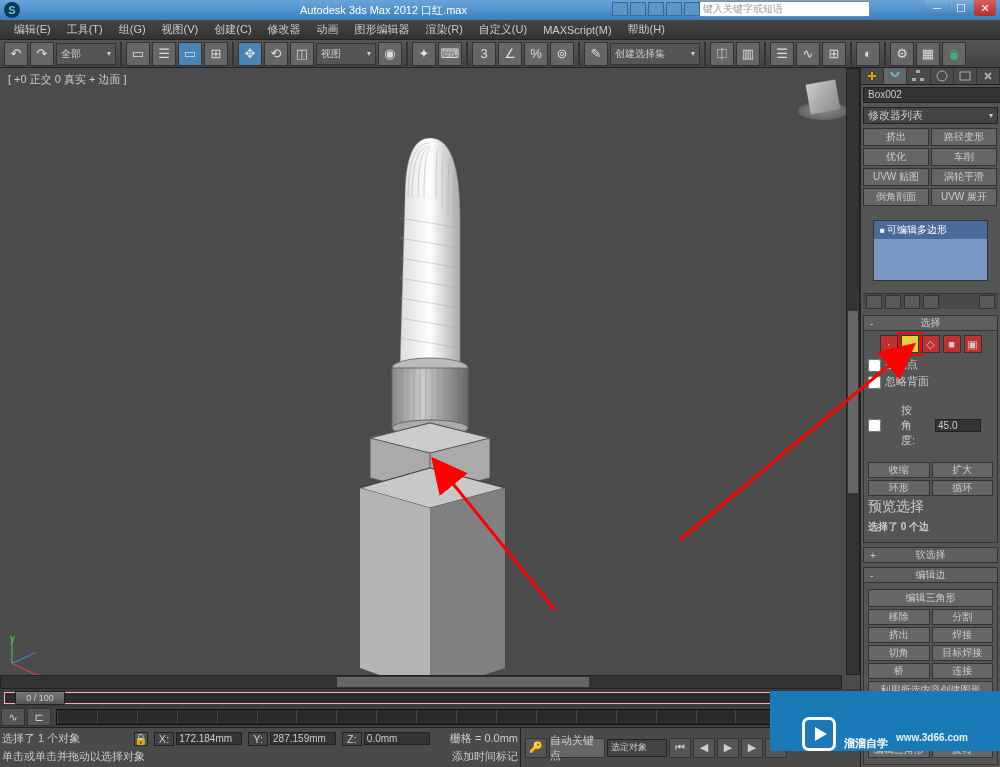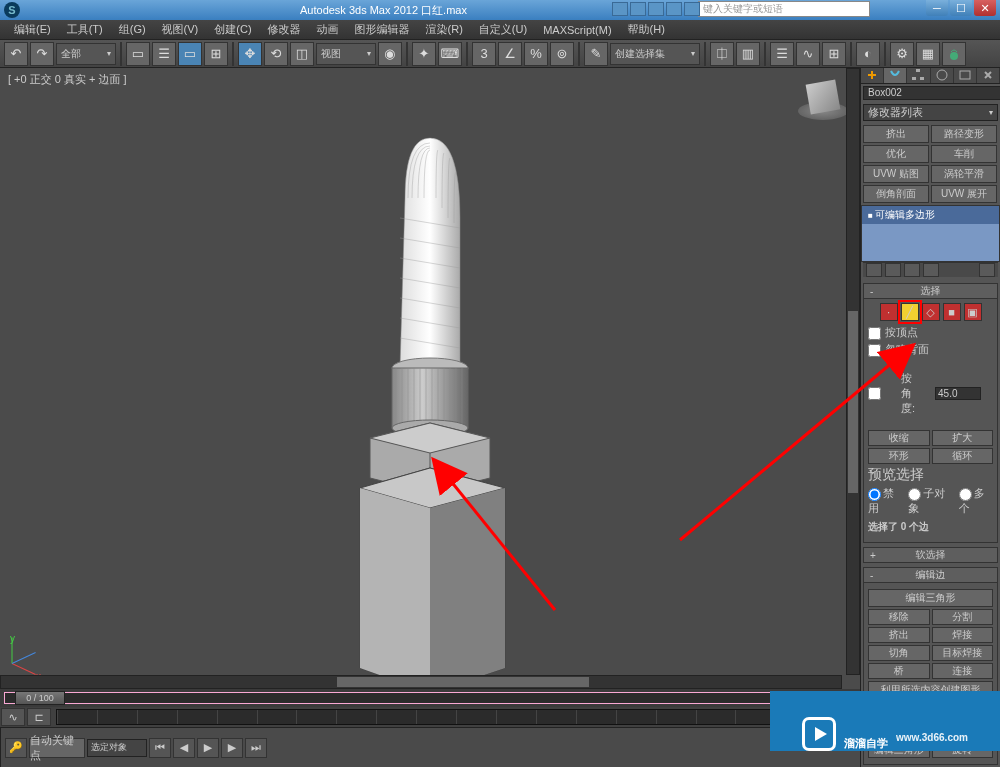--- a/index.html
+++ b/index.html
@@ -50,21 +50,21 @@
 .cmdtabs { height: 20px; background: #4a4a4a; display: flex; border-bottom:1px solid #222;}
 .cmdtabs div { flex:1; display:flex; align-items:center; justify-content:center; border-right:1px solid #333;}
 .cmdtabs div.active { background:#666; }
 .cmdtabs svg { width:14px; height:14px;}
 .objname { height:18px; margin:2px; display:flex; }
 .objname input { flex:1; background:#333; border:1px solid #222; color:#ccc; padding:0 4px; font-size:10px;}
 .modlist-drop { height:18px; margin:2px; background:#444; border:1px solid #222; display:flex; align-items:center; padding:0 4px; justify-content:space-between;}
 .modlist-drop::after { content:"▾"; font-size:8px;}
 .modbtns { display:flex; flex-wrap:wrap; margin:2px; gap:2px;}
 .mbtn { width:66px; height:18px; background:#666; border:1px solid #333; display:flex; align-items:center; justify-content:center; font-size:10px;}
-.stack { height:72px; margin:0; background:#7a98c4; border:1px solid #333; position:relative;}
+.stack { height:72px; margin:12px; background:#7a98c4; border:1px solid #333; position:relative;}
 .stack-item { color:#fff; font-size:10px; padding:2px 6px; background:#4a6a9a;}
 .stack-item::before { content:"■ "; font-size:8px;}
 .stacktools { height:18px; margin:0 2px 4px; display:flex; gap:3px; align-items:center; background:#494949; padding:0 3px; border-top:1px solid #333;}
 .sbtn { width:16px; height:14px; background:#5a5a5a; border:1px solid #333;}
 .sbtn.r { margin-left:auto;}
 
 .rollout { margin:2px; }
 .rollhead { height:16px; background:#5e5e5e; border:1px solid #333; display:flex; align-items:center; justify-content:center; font-size:10px; position:relative;}
 .rollhead::before { content:"-"; position:absolute; left:6px;}
 .rollhead.plus::before { content:"+";}
@@ -377,25 +377,20 @@
         </div>
       <div class="btnrow">
           <div class="b">收缩</div>
           <div class="b">扩大</div>
         </div>
       <div class="btnrow">
           <div class="b">环形</div>
           <div class="b">循环</div>
         </div>
       <div style="font-size:14px;margin-top:0">预览选择</div>
-      <div class="radio-row">
-        <label><input type="radio" checked="" style=""><span>禁用</span></label>
-        <label><input type="radio" style=""><span>子对象</span></label>
-        <label><input type="radio" style=""><span>多个</span></label>
-      </div>
       <div class="seltext">选择了 0 个边</div>
     </div>
   </div>
 
   <div class="rollout">
     <div class="rollhead plus">软选择</div>
   </div>
   <div class="rollout">
     <div class="rollhead">编辑边</div>
     <div class="rollbody">
@@ -458,20 +453,43 @@
         <span></span>
         <span></span>
         <span></span>
         <span></span>
         <span></span>
       </div>
   </div>
 </div>
 
 <div class="status">
+  <div class="mid">
+    <div class="row">
+      <span>选择了 1 个对象</span>
+      <div style="margin-left:auto" class="lock">🔒</div>
+      <div class="coord">
+          <span class="l">X:</span>
+          <input value="172.184mm" style="">
+        </div>
+      <div class="coord">
+          <span class="l">Y:</span>
+          <input value="287.159mm" style="">
+        </div>
+      <div class="coord">
+          <span class="l">Z:</span>
+          <input value="0.0mm" style="">
+        </div>
+      <span style="margin-left:14px">栅格 = 0.0mm</span>
+    </div>
+    <div class="row">
+      <span>单击或单击并拖动以选择对象</span>
+      <span style="margin-left:auto">添加时间标记</span>
+    </div>
+  </div>
   <div class="right">
     <div class="pbtn">🔑</div>
     <div class="pbtn big">自动关键点</div>
     <div class="drop">选定对象</div>
     <div class="pbtn">⏮</div>
     <div class="pbtn">◀</div>
     <div class="pbtn">▶</div>
     <div class="pbtn">▶</div>
     <div class="pbtn">⏭</div>
   </div>

